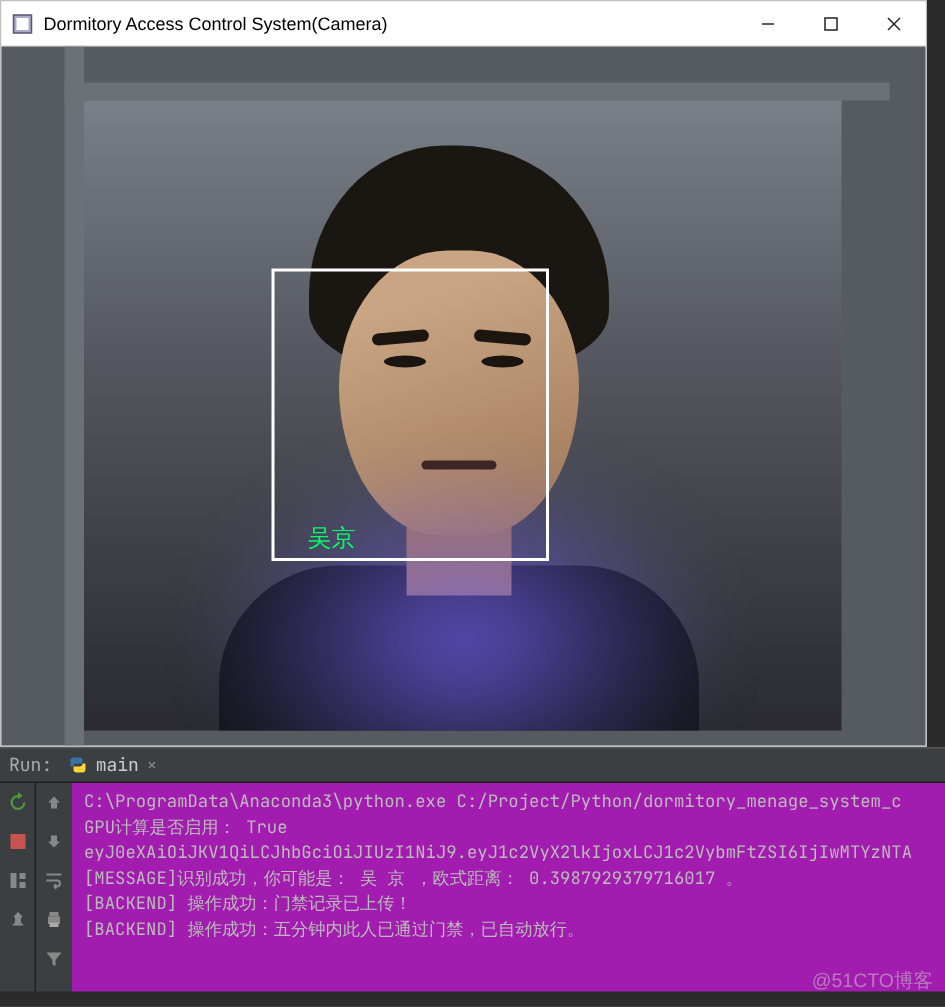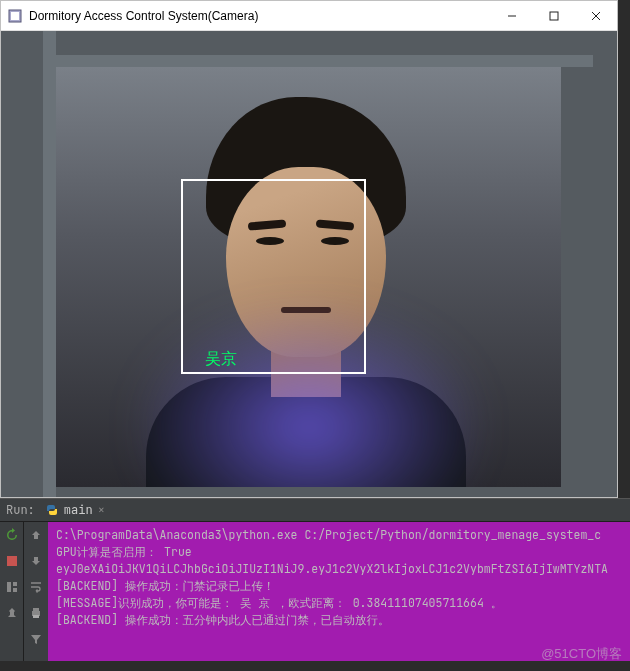--- a/index.html
+++ b/index.html
@@ -342,20 +342,20 @@
       <div class="icon-btn">
           <svg width="12" height="12">
             <path d="M1 2h10L7 7v4l-2-1V7z" fill="#888"></path>
           </svg>
         </div>
     </div>
     <div class="console">
       <div class="line">C:\ProgramData\Anaconda3\python.exe C:/Project/Python/dormitory_menage_system_c</div>
       <div class="line">GPU计算是否启用：  True</div>
       <div class="line">eyJ0eXAiOiJKV1QiLCJhbGciOiJIUzI1NiJ9.eyJ1c2VyX2lkIjoxLCJ1c2VybmFtZSI6IjIwMTYzNTA</div>
+      <div class="line">[MESSAGE]识别成功，你可能是： 吴 京 ，欧式距离： 0.3987929379716017 。</div>
       <div class="line">[BACKEND] 操作成功：门禁记录已上传！</div>
-      <div class="line">[MESSAGE]识别成功，你可能是： 吴 京 ，欧式距离： 0.38411107405711664 。</div>
       <div class="line">[BACKEND] 操作成功：五分钟内此人已通过门禁，已自动放行。</div>
     </div>
   </div>
 </div>
 
 <div class="watermark">@51CTO博客</div>
 
 </body></html>

